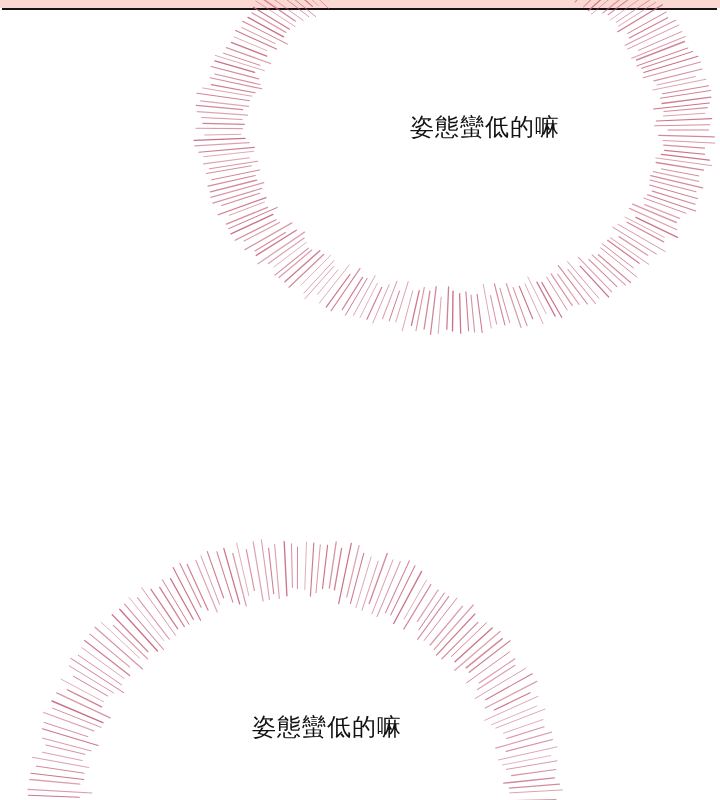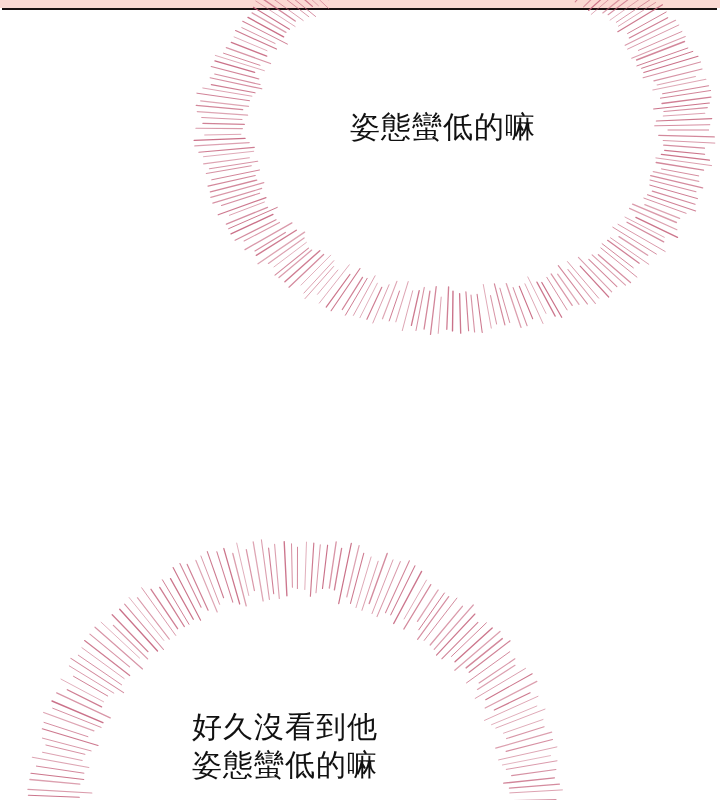--- a/index.html
+++ b/index.html
@@ -1,20 +1,20 @@
 <!DOCTYPE html>
 <html><head>
 <meta charset="utf-8">
 <style>
   html, body { margin: 0; padding: 0; background: #ffffff; }
   body { width: 720px; height: 800px; position: relative; overflow: hidden; font-family: "DejaVu Sans", sans-serif; }
   .top-panel { position: absolute; left: 0; top: 0; width: 720px; height: 8px; background: #fbd9d3; }
   .panel-border { position: absolute; left: 2px; top: 8px; width: 715px; height: 2px; background: #1a1111; }
   svg.rays { position: absolute; left: 0; top: 0; }
-  .bubble-text { position: absolute; color: #111; font-size: 30px; line-height: 38px; text-align: left; white-space: nowrap; letter-spacing: 1px; }
+  .bubble-text { position: absolute; color: #111; font-size: 24px; line-height: 38px; text-align: right; white-space: nowrap; letter-spacing: 1px; }
 </style>
 </head>
 <body>
 
 <div class="top-panel"></div>
 <div class="panel-border"></div>
 
 <svg class="rays" width="720" height="800">
     <line x1="668.0" y1="130.0" x2="708.6" y2="130.0" stroke="#c4607a" stroke-width="0.93" stroke-opacity="0.81" stroke-linecap="round"></line>
     <line x1="658.8" y1="135.4" x2="714.3" y2="136.9" stroke="#c4607a" stroke-width="1.25" stroke-opacity="0.74" stroke-linecap="round"></line>
@@ -456,15 +456,14 @@
     <line x1="509.3" y1="788.1" x2="559.5" y2="784.1" stroke="#c4607a" stroke-width="1.06" stroke-opacity="0.73" stroke-linecap="round"></line>
     <line x1="509.8" y1="792.9" x2="562.4" y2="789.9" stroke="#c4607a" stroke-width="0.96" stroke-opacity="0.61" stroke-linecap="round"></line>
     <line x1="512.9" y1="800.6" x2="555.9" y2="799.7" stroke="#c4607a" stroke-width="1.39" stroke-opacity="0.69" stroke-linecap="round"></line>
   </svg>
 
 <div class="bubble-text" style="left:350px; top:108px; width:210px;">
   <div>姿態蠻低的嘛</div>
 </div>
 
 <div class="bubble-text" style="left:192px; top:708px; width:210px;">
-  <div>好久沒看到他</div>
   <div>姿態蠻低的嘛</div>
 </div>
 
 </body></html>

